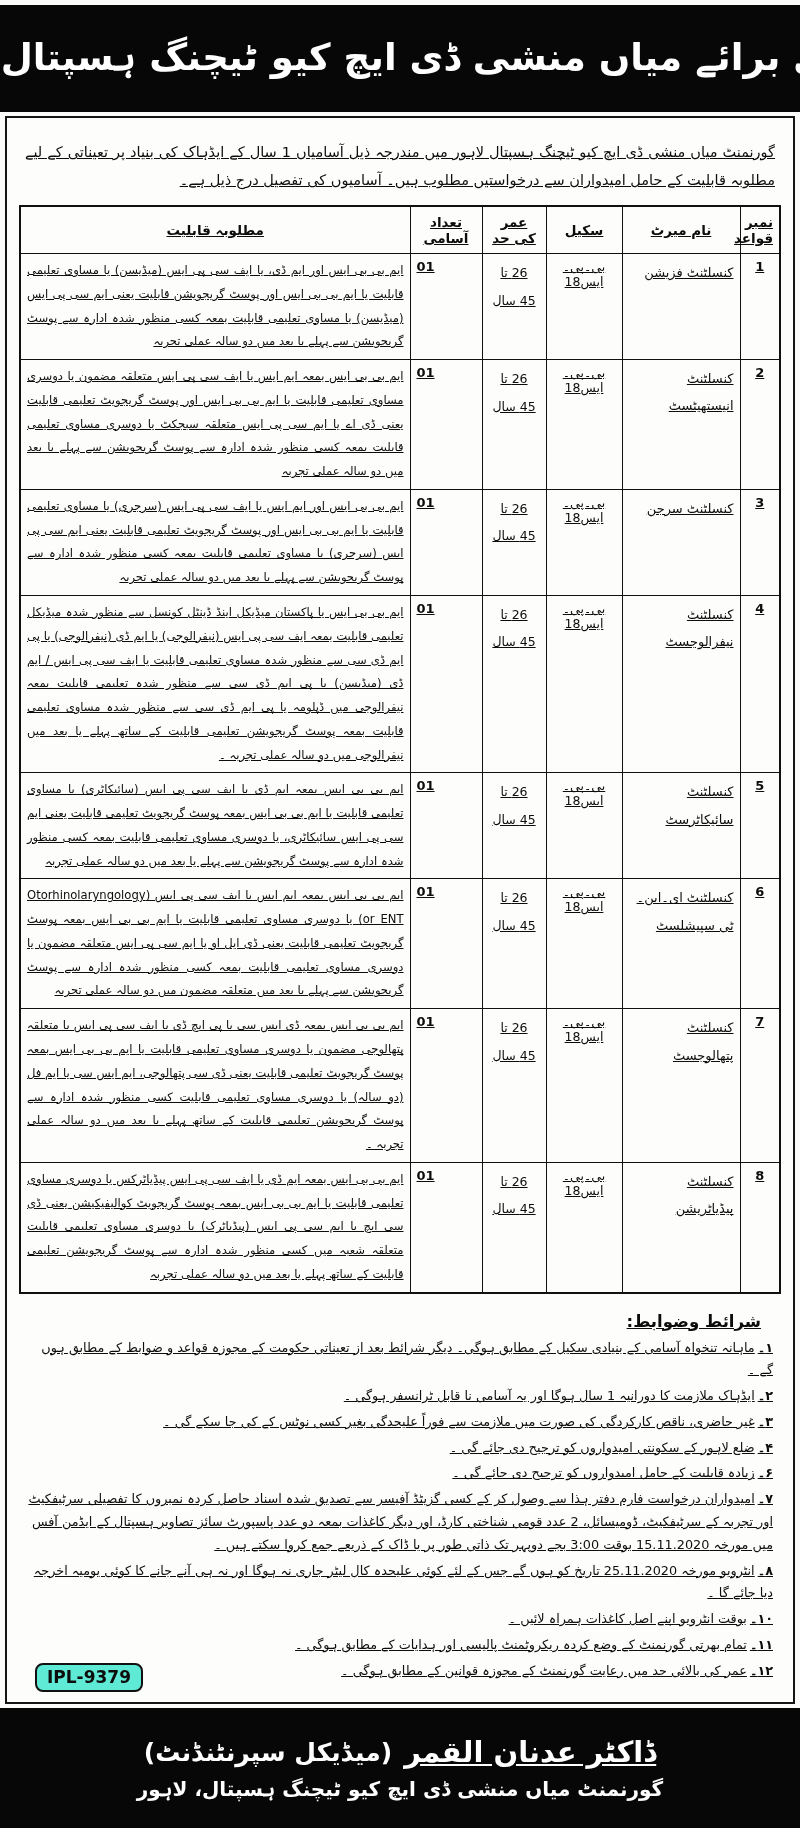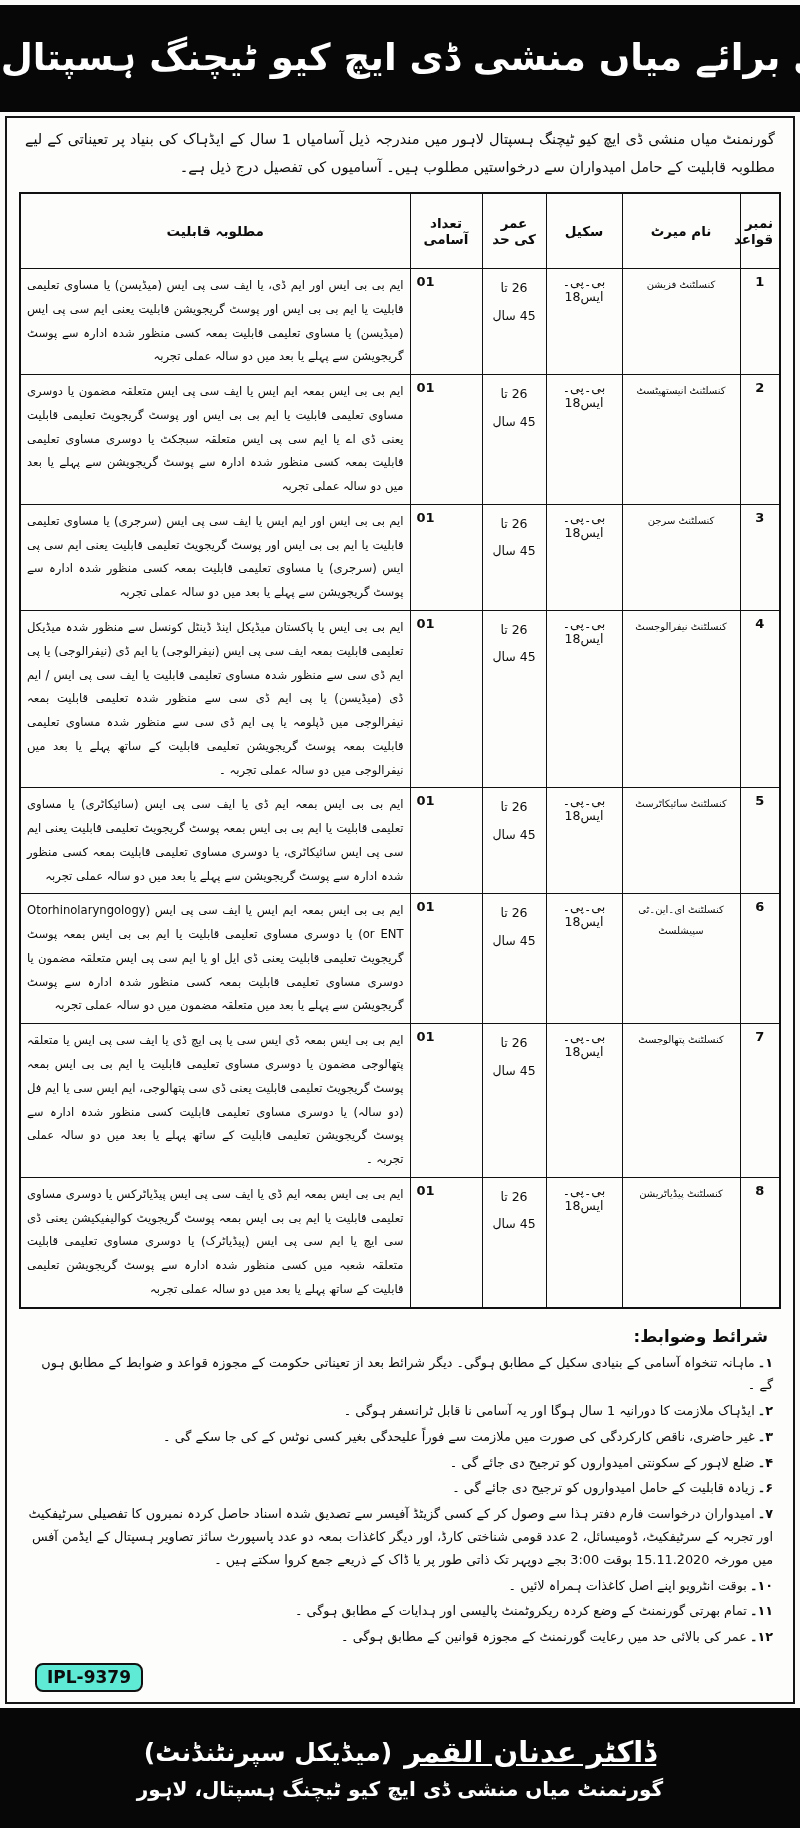--- a/index.html
+++ b/index.html
@@ -20,53 +20,53 @@
     flex:0 0 auto;
   }
   .banner-text {
     color:#ffffff; font-size:37px; font-weight:bold; letter-spacing:1px;
     text-align:center; line-height:1.2; padding:0 10px; white-space:nowrap;
   }
 
   
   .frame {
     flex:1 1 auto; margin:4px 5px 4px 5px; border:2px solid #151515;
-    background:#fdfdfb; position:relative; padding:3px 12px 46px 12px;
-    display:flex; flex-direction:column; overflow:hidden;
+    background:#fdfdfb; position:relative; padding:16px 12px 46px 12px;
+    display:flex; flex-direction:column; overflow:hidden;text-decoration:underline;
   }
   .intro {
     font-size:14.5px; line-height:1.95; text-align:justify;
     padding:4px 6px 8px 6px; font-weight:500;
   }
 
   
   table.posts {
     border-collapse:collapse; width:100%; table-layout:fixed;
     border:2.5px solid #111; margin:2px 0 10px 0;
   }
   table.posts th, table.posts td {
     border:1.8px solid #111; vertical-align:top; padding:5px 6px;
   }
-  th { font-size:13.5px; font-weight:bold; text-align:center; vertical-align:middle !important; height:76px; }
+  th { font-size:13.5px; font-weight:bold; text-align:center; vertical-align:middle !important; height:48px; }
   .col-no    { width:40px;  }
   .col-post  { width:118px; }
   .col-scale { width:76px;  }
   .col-age   { width:64px;  }
   .col-count { width:72px;  }
   .col-qual  { width:auto;  }
   td.cell-no    { text-align:center; font-size:13px; font-weight:bold; direction:ltr; }
-  td.cell-post  { text-align:center; font-size:10px; line-height:2.1; padding-top:10px;margin-left:40px; }
+  td.cell-post  { text-align:right; font-size:13px; line-height:2.1; padding-top:10px;margin-left:40px; }
   td.cell-scale { text-align:center; font-size:12.5px; padding-top:10px; }
   td.cell-age   { text-align:center; font-size:12.5px; line-height:2.2; padding-top:10px; }
   td.cell-count { text-align:left; font-size:13px; font-weight:bold; direction:ltr; padding-top:10px; }
   td.cell-qual  { text-align:justify; font-size:11.6px; line-height:2.05; }
 
   
   .terms { padding:4px 8px 0 8px; }
-  .terms-heading { font-size:16.5px; font-weight:bold; margin:4px 5px 6px 0; }
+  .terms-heading { font-size:16.5px; font-weight:bold; margin:4px 12px 6px 0; }
   .term-item { font-size:12.8px; line-height:1.78; margin-bottom:3px; }
   .term-no { font-weight:bold; margin-left:3px; }
 
   
   .ipl-box {
     position:absolute; left:28px; bottom:10px;
     border:2.5px solid #111; border-radius:8px;
     padding:2px 10px 3px 10px; background:#5eead4;
     font-size:17px; font-weight:bold; direction:ltr;
     font-family:"DejaVu Sans", sans-serif;
@@ -184,20 +184,21 @@
     </table>
 
     <div class="terms">
       <div class="terms-heading">شرائط وضوابط:</div>
       <div class="term-item"><span class="term-no">۱۔</span><span>ماہانہ تنخواہ آسامی کے بنیادی سکیل کے مطابق ہوگی۔ دیگر شرائط بعد از تعیناتی حکومت کے مجوزہ قواعد و ضوابط کے مطابق ہوں گے ۔</span></div>
       <div class="term-item"><span class="term-no">۲۔</span><span>ایڈہاک ملازمت کا دورانیہ 1 سال ہوگا اور یہ آسامی نا قابل ٹرانسفر ہوگی ۔</span></div>
       <div class="term-item"><span class="term-no">۳۔</span><span>غیر حاضری، ناقص کارکردگی کی صورت میں ملازمت سے فوراً علیحدگی بغیر کسی نوٹس کے کی جا سکے گی ۔</span></div>
       <div class="term-item"><span class="term-no">۴۔</span><span>ضلع لاہور کے سکونتی امیدواروں کو ترجیح دی جائے گی ۔</span></div>
       <div class="term-item"><span class="term-no">۶۔</span><span>زیادہ قابلیت کے حامل امیدواروں کو ترجیح دی جائے گی ۔</span></div>
       <div class="term-item"><span class="term-no">۷۔</span><span>امیدواران درخواست فارم دفتر ہذا سے وصول کر کے کسی گزیٹڈ آفیسر سے تصدیق شدہ اسناد حاصل کردہ نمبروں کا تفصیلی سرٹیفکیٹ اور تجربہ کے سرٹیفکیٹ، ڈومیسائل، 2 عدد قومی شناختی کارڈ، اور دیگر کاغذات بمعہ دو عدد پاسپورٹ سائز تصاویر ہسپتال کے ایڈمن آفس میں مورخہ 15.11.2020 بوقت 3:00 بجے دوپہر تک ذاتی طور پر یا ڈاک کے ذریعے جمع کروا سکتے ہیں ۔</span></div>
+      <div class="term-item"><span class="term-no">۸۔</span><span>انٹرویو مورخہ 25.11.2020 تاریخ کو ہوں گے جس کے لئے کوئی علیحدہ کال لیٹر جاری نہ ہوگا اور نہ ہی آنے جانے کا کوئی یومیہ اخرجہ دیا جائے گا ۔</span></div>
       <div class="term-item"><span class="term-no">۱۰۔</span><span>بوقت انٹرویو اپنے اصل کاغذات ہمراہ لائیں ۔</span></div>
       <div class="term-item"><span class="term-no">۱۱۔</span><span>تمام بھرتی گورنمنٹ کے وضع کردہ ریکروٹمنٹ پالیسی اور ہدایات کے مطابق ہوگی ۔</span></div>
       <div class="term-item"><span class="term-no">۱۲۔</span><span>عمر کی بالائی حد میں رعایت گورنمنٹ کے مجوزہ قوانین کے مطابق ہوگی ۔</span></div>
 
     </div>
 
     <div class="ipl-box">
       <span>IPL-9379</span>
     </div>
 

